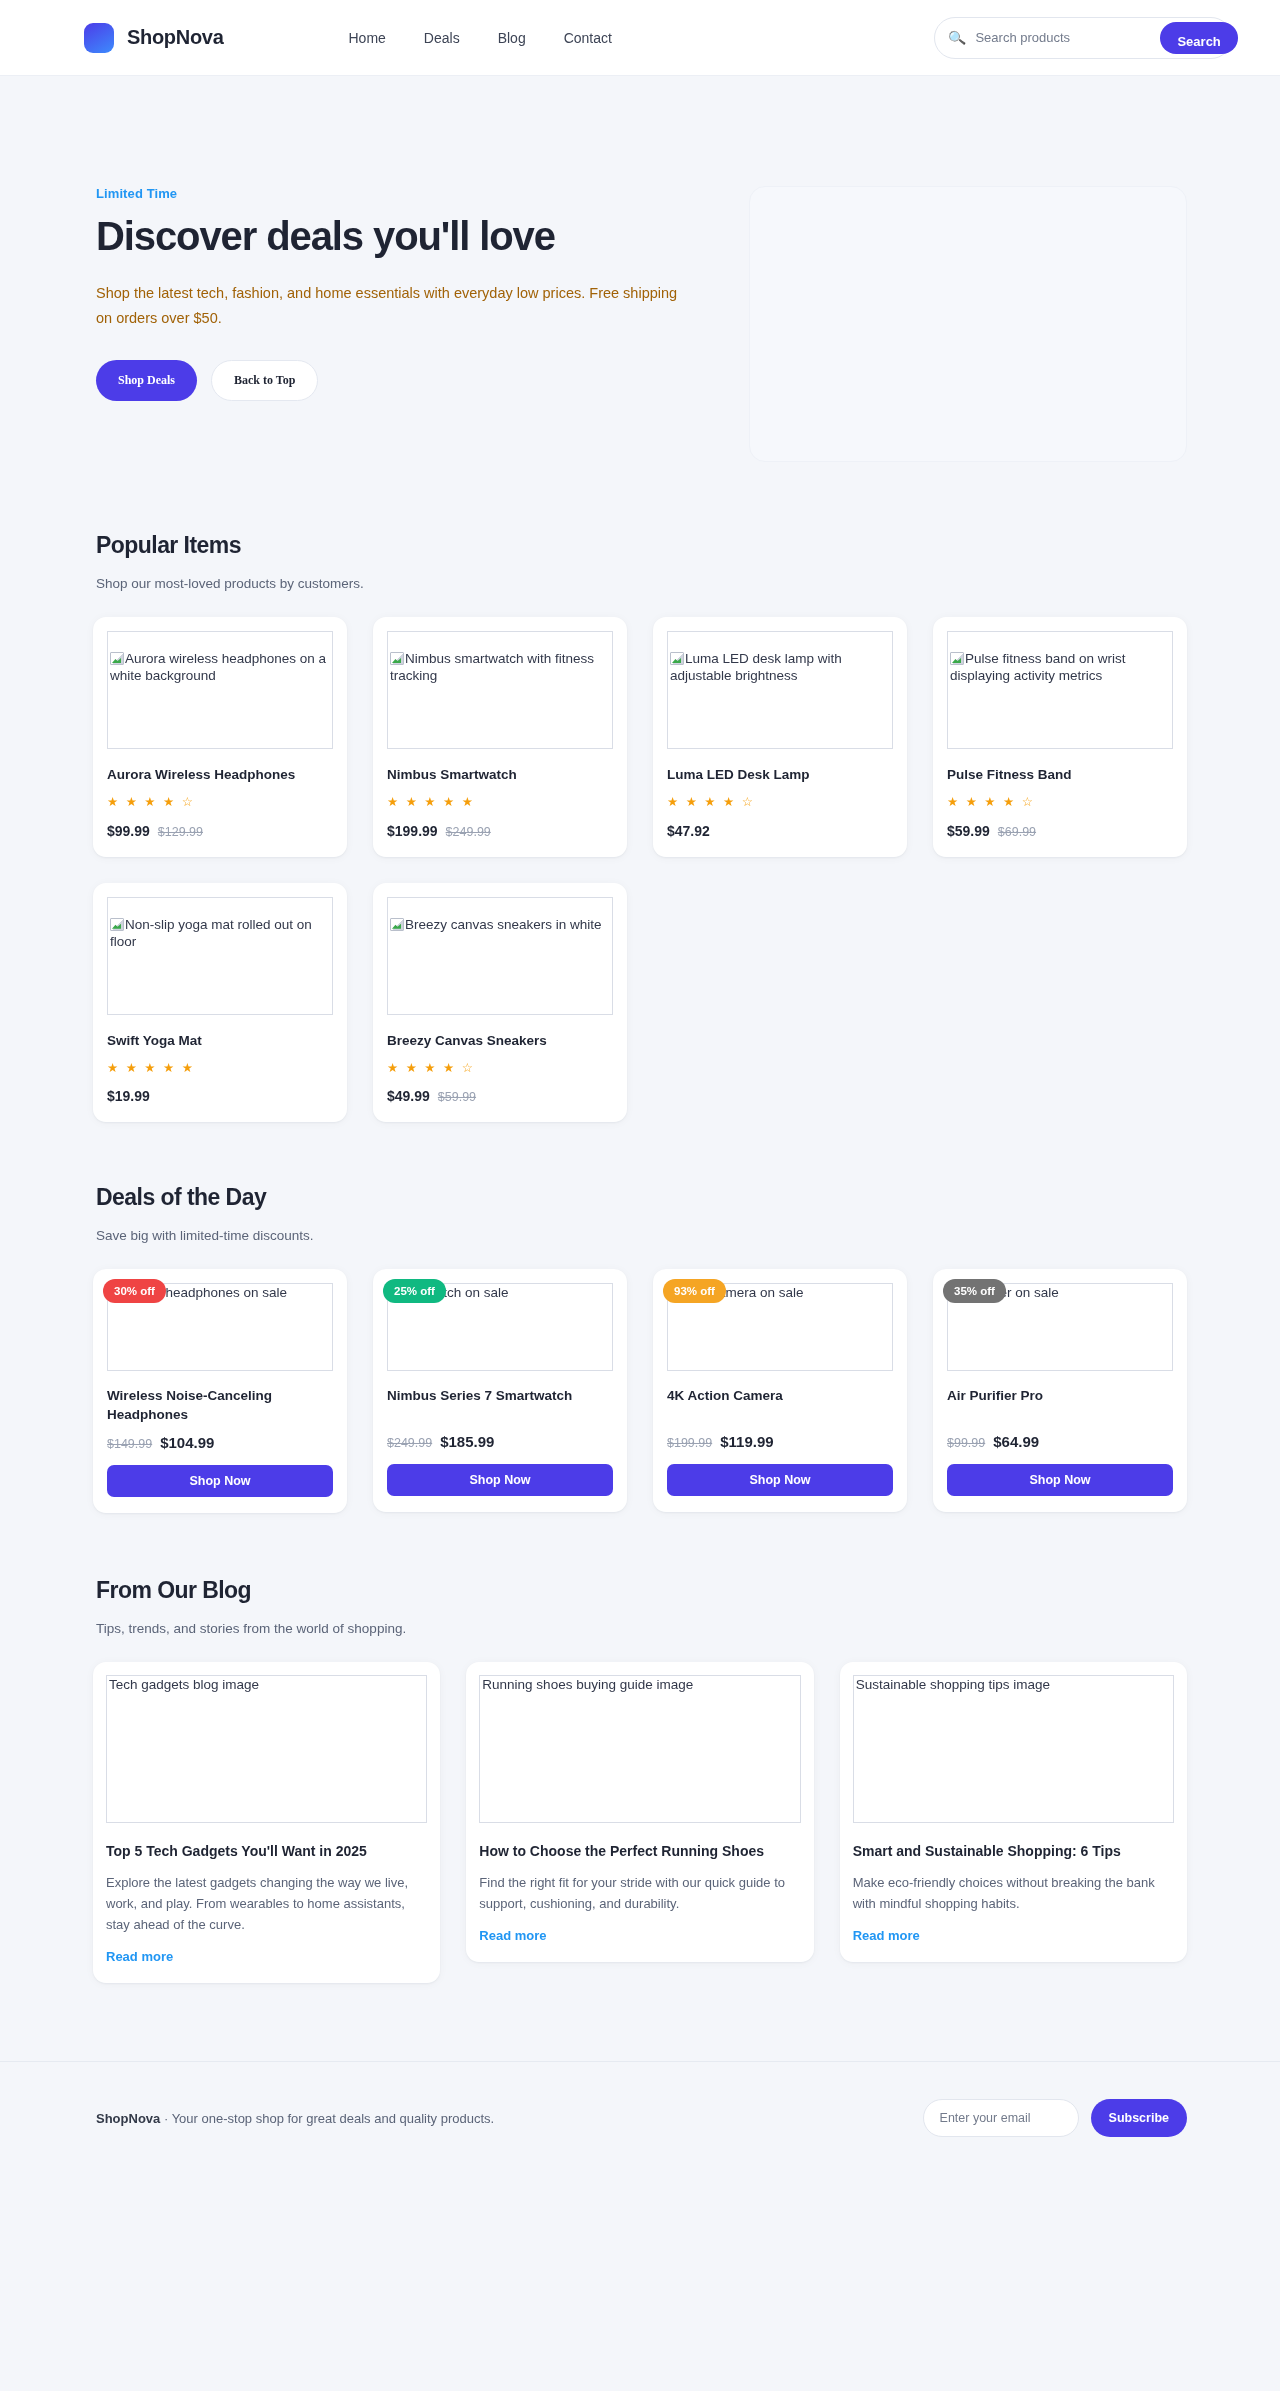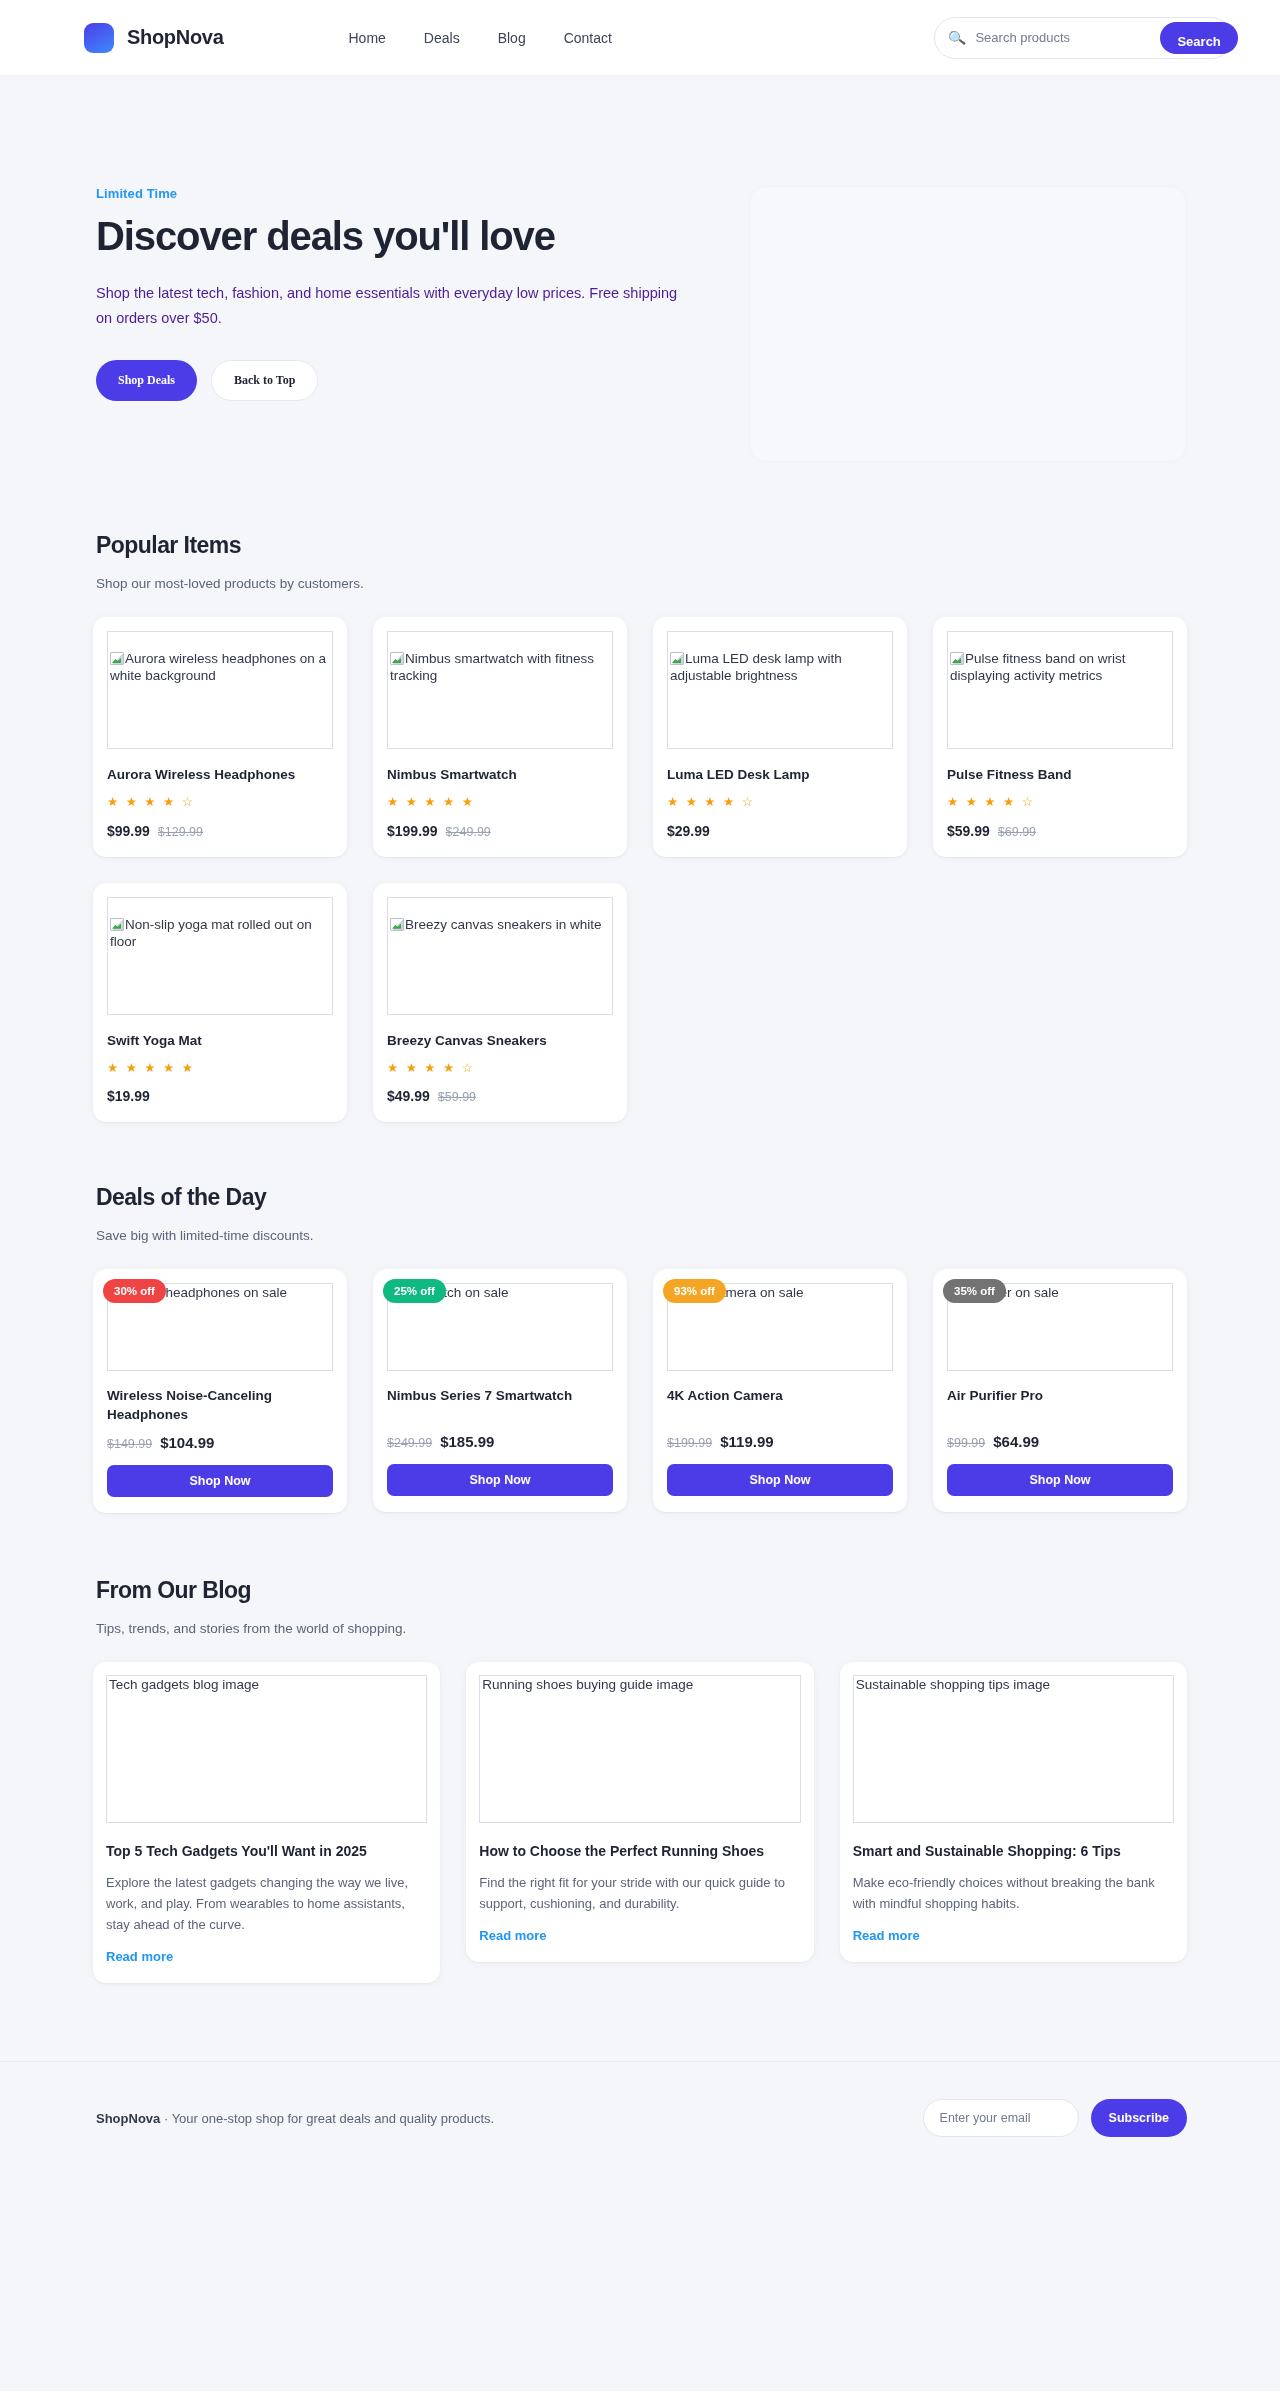--- a/index.html
+++ b/index.html
@@ -68,21 +68,21 @@
   .hero-copy { width: 616px; padding-left: 3px; }
   .eyebrow {
     color: #2196f3; font-size: 13px; font-weight: 700;
     letter-spacing: 0.1px; margin-bottom: 13px;
   }
   .hero-title {
     font-size: 40px; font-weight: 700; letter-spacing: -1.1px;
     color: #1f2433; line-height: 1.12; margin-bottom: 22px;
   }
   .hero-sub {
-    font-size: 14.5px; color: #4c1d95; line-height: 1.75;
+    font-size: 14.5px; color: #a16207; line-height: 1.75;
     max-width: 600px; margin-bottom: 28px;
   }
   .hero-actions { display: flex; gap: 14px; }
   .btn {
     border: none; cursor: pointer; border-radius: 999px;
     font-family: Liberation Serif, serif;
     font-size: 12px; font-weight: 700;
   }
   .btn-primary { background: #4c3ce8; color: #fff; padding: 12px 22px; }
   .btn-ghost {
@@ -295,21 +295,21 @@
             <span class="price-now">$199.99</span>
             <span class="price-was">$249.99</span>
           </div>
         </article>
 
         <article class="product-card">
           <div class="broken-img"><span class="broken-glyph"></span><span>Luma LED desk lamp with adjustable brightness</span></div>
           <h3 class="product-name">Luma LED Desk Lamp</h3>
           <div class="stars">★ ★ ★ ★ ☆</div>
           <div class="price-row">
-            <span class="price-now">$29.99</span>
+            <span class="price-now">$47.92</span>
 
           </div>
         </article>
 
         <article class="product-card">
           <div class="broken-img"><span class="broken-glyph"></span><span>Pulse fitness band on wrist displaying activity metrics</span></div>
           <h3 class="product-name">Pulse Fitness Band</h3>
           <div class="stars">★ ★ ★ ★ ☆</div>
           <div class="price-row">
             <span class="price-now">$59.99</span>

